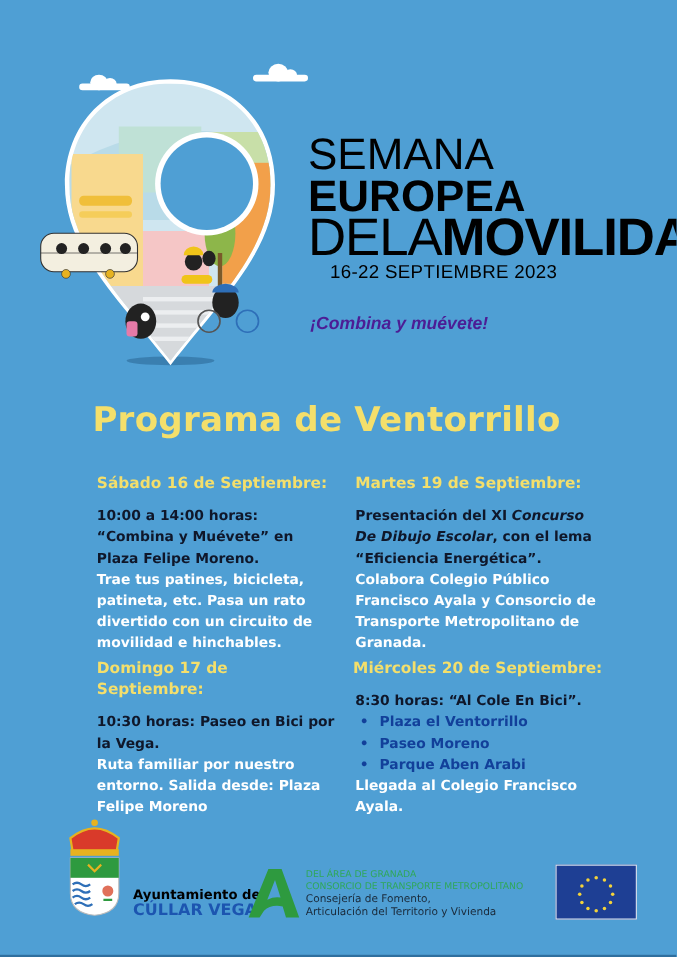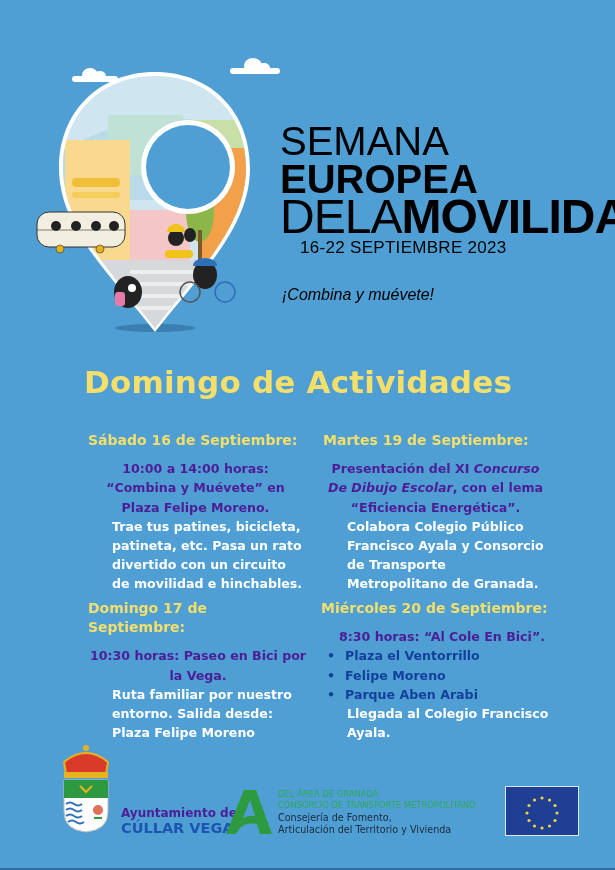--- a/index.html
+++ b/index.html
@@ -22,28 +22,28 @@
   .cloud.c2::before { left: 14px; top: -10px; width: 18px; height: 16px; }
   .cloud.c2::after { left: 28px; top: -5px; width: 12px; height: 10px; }
 
   .hdr-title { position: absolute; left: 280px; top: 122px; color: #000000; font-family: "Liberation Sans", sans-serif; }
   .t1 { font-size: 40px; font-weight: 300; letter-spacing: 0px; line-height: 38px; }
   .t2 { font-size: 40px; font-weight: 700; line-height: 38px; }
   .t3 { font-size: 48px; line-height: 38px; letter-spacing: -1px; }
   .t3 .thin { font-weight: 300; }
   .t3 .bold { font-weight: 700; }
   .dates { font-size: 17px; margin-top: 2px; letter-spacing: 0.3px; margin-left: 20px; }
-  .slogan { position: absolute; left: 282px; top: 286px; font-size: 16px; font-style: italic; font-weight: 400; color: #000000; font-family: "Liberation Sans", sans-serif; text-align: center; }
+  .slogan { position: absolute; left: 282px; top: 286px; font-size: 16px; font-style: italic; font-weight: 700; color: #4c1d95; font-family: "Liberation Sans", sans-serif; text-align: center; }
 
   .prog-title { position: absolute; left: 84px; top: 364px; font-size: 31px; font-weight: 700; color: #f4df6b; font-family: "DejaVu Sans", sans-serif; letter-spacing: 0.2px; }
 
   .col { position: absolute; font-family: "DejaVu Sans", sans-serif; font-weight: 700; font-size: 12.6px; line-height: 19.2px; }
   .day { color: #f4df6b; font-size: 14px; margin-bottom: 9px; }
-  .dk { color: #4c1d95; text-align: center; }
-  .wh { color: #ffffff; margin-left: 24px; }
+  .dk { color: #0f172a; }
+  .wh { color: #ffffff; }
   .it { font-style: italic; }
   .bul { list-style: none; margin: 0; padding: 0 0 0 6px; }
   .bul li { color: #12409a; }
   .bul li::before { content: "•"; color: #12409a; display: inline-block; width: 18px; }
 </style>
 </head>
 <body>
 
 <div class="poster">
 
@@ -112,21 +112,21 @@
   </div>
 
   <div class="hdr-title">
     <div class="t1">SEMANA</div>
     <div class="t2">EUROPEA</div>
     <div class="t3"><span class="thin">DELA</span><span class="bold">MOVILIDAD</span></div>
     <div class="dates">16-22 SEPTIEMBRE 2023</div>
   </div>
   <div class="slogan">¡Combina y muévete!</div>
 
-  <div class="prog-title">Domingo de Actividades</div>
+  <div class="prog-title">Programa de Ventorrillo</div>
 
   <div class="col" style="left:88px; top:431px; width:215px;">
     <div class="day">Sábado 16 de Septiembre:</div>
     <div class="dk">10:00 a 14:00 horas: “Combina y Muévete” en Plaza Felipe Moreno.</div>
     <div class="wh">Trae tus patines, bicicleta, patineta, etc. Pasa un rato divertido con un circuito de movilidad e hinchables.</div>
   </div>
 
   <div class="col" style="left:323px; top:431px; width:225px;">
     <div class="day">Martes 19 de Septiembre:</div>
     <div class="dk"><span>Presentación del XI </span><span class="it">Concurso De Dibujo Escolar</span><span>, con el lema “Eficiencia Energética”.</span></div>
@@ -137,42 +137,42 @@
     <div class="day">Domingo 17  de Septiembre:</div>
     <div class="dk">10:30 horas:  Paseo en Bici por la Vega.</div>
     <div class="wh">Ruta familiar por nuestro entorno. Salida desde: Plaza Felipe Moreno</div>
   </div>
 
   <div class="col" style="left:321px; top:599px; width:240px;">
     <div class="day">Miércoles 20 de Septiembre:</div>
     <div class="dk" style="padding-left:2px;">8:30 horas: “Al Cole En Bici”.</div>
     <ul class="bul">
       <li>Plaza el Ventorrillo</li>
-      <li>Felipe Moreno</li>
+      <li>Paseo Moreno</li>
       <li>Parque Aben Arabi</li>
     </ul>
     <div class="wh" style="padding-left:2px;">Llegada al Colegio Francisco Ayala.</div>
   </div>
 
   <svg style="position:absolute; left:60px; top:744px;" width="52" height="90" viewBox="0 0 52 90">
     <path d="M4 18 Q 26 0 48 18 L 46 30 L 6 30 Z" fill="#d93a2a" stroke="#e6b220" stroke-width="2"></path>
     <rect x="4" y="28" width="44" height="6" fill="#e6b220"></rect>
     <circle cx="26" cy="4" r="3" fill="#e6b220"></circle>
     <path d="M4 36 L48 36 L48 68 Q 48 86 26 88 Q 4 86 4 68 Z" fill="#ffffff" stroke="#bbb" stroke-width="1"></path>
     <rect x="4" y="36" width="44" height="18" fill="#2e9a3f"></rect>
     <path d="M20 42 L26 48 L32 42" stroke="#e6b220" stroke-width="2" fill="none"></path>
     <path d="M6 60 q4 -3 8 0 q4 3 8 0" stroke="#2e6fb8" stroke-width="2" fill="none"></path>
     <path d="M6 66 q4 -3 8 0 q4 3 8 0" stroke="#2e6fb8" stroke-width="2" fill="none"></path>
     <path d="M6 72 q4 -3 8 0 q4 3 8 0" stroke="#2e6fb8" stroke-width="2" fill="none"></path>
     <path d="M8 78 q4 -3 8 0 q4 3 8 0" stroke="#2e6fb8" stroke-width="2" fill="none"></path>
     <circle cx="38" cy="66" r="5" fill="#e0705a"></circle>
     <path d="M34 74 L 42 74" stroke="#2e9a3f" stroke-width="2"></path>
   </svg>
 
-  <div style="position:absolute; left:121px; top:806px; color:#4c1d95; font-size:12px; font-weight:700; font-family:'DejaVu Sans', sans-serif;">Ayuntamiento de</div>
+  <div style="position:absolute; left:121px; top:806px; color:#000000; font-size:12px; font-weight:700; font-family:'DejaVu Sans', sans-serif;">Ayuntamiento de</div>
   <div style="position:absolute; left:121px; top:820px; color:#1c55b0; font-size:14.5px; font-weight:700; font-family:'DejaVu Sans', sans-serif;">CÚLLAR VEGA</div>
 
   <svg style="position:absolute; left:224px; top:788px;" width="50" height="48" viewBox="0 0 50 48">
     <path d="M20 2 L32 2 L48 46 L36 46 L33 36 Q 22 34 16 40 L 12 46 L2 46 Z M26 12 L19 30 Q 25 27 31 28 Z" fill="#2e9a3f"></path>
   </svg>
 
   <div style="position:absolute; left:278px; top:789px; color:#2fa85a; font-size:8.4px; font-family:'DejaVu Sans', sans-serif; line-height:11px;">
     <div>DEL ÁREA DE GRANADA</div>
     <div>CONSORCIO DE TRANSPORTE METROPOLITANO</div>
   </div>

